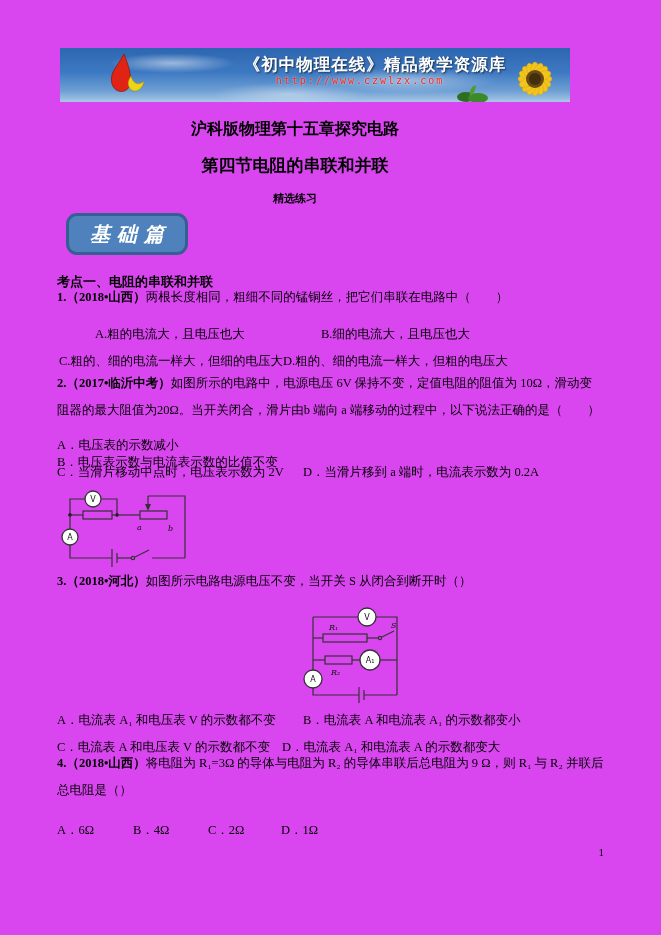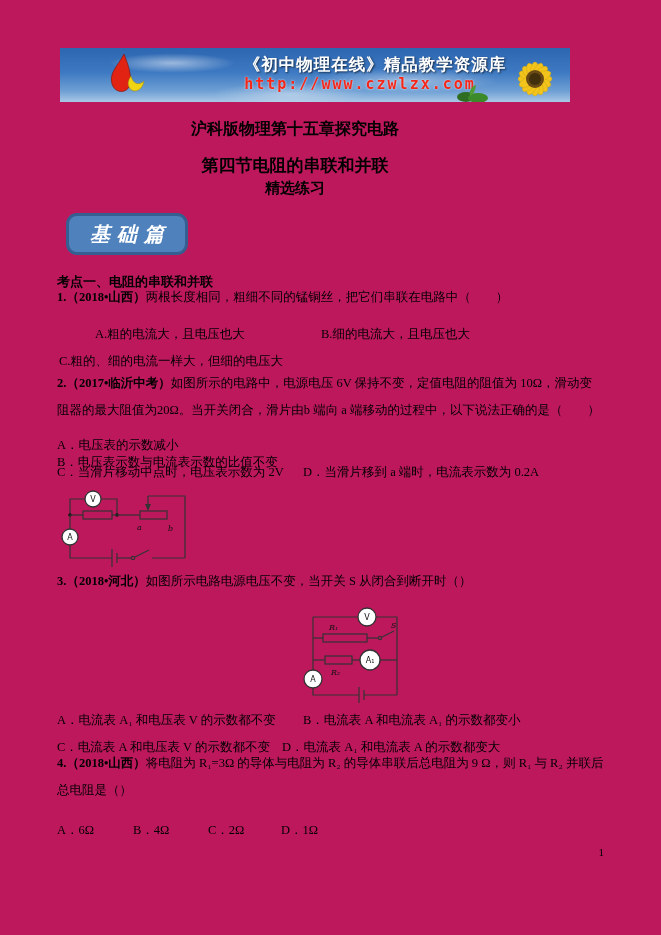--- a/index.html
+++ b/index.html
@@ -1,47 +1,47 @@
 <!DOCTYPE html>
 <html><head>
 <meta charset="utf-8">
 <style>
   html,body{margin:0;padding:0;background:#888;}
   .page{
-    position:relative;width:661px;height:935px;margin:0 auto;background:#be185d;
+    position:relative;width:661px;height:935px;margin:0 auto;background:#d946ef;
     font-family:"Liberation Serif","DejaVu Serif",serif;color:#000;overflow:hidden;
   }
   
   .banner{
     position:absolute;left:60px;top:48px;width:510px;height:54px;overflow:hidden;
     background:
       radial-gradient(ellipse 90px 14px at 22% 28%, rgba(255,255,255,.50), transparent 70%),
       radial-gradient(ellipse 130px 18px at 68% 60%, rgba(255,255,255,.42), transparent 70%),
       radial-gradient(ellipse 110px 16px at 45% 85%, rgba(255,255,255,.38), transparent 70%),
       linear-gradient(180deg,#2d66b0 0%,#3d79c2 45%,#6fa0d4 80%,#a9c8e6 100%);
   }
   .banner-title{
     position:absolute;left:150px;top:6px;width:330px;text-align:center;
     color:#fff;font-weight:bold;font-size:16.5px;letter-spacing:1px;
     text-shadow:1px 1px 2px rgba(0,0,0,.65);white-space:nowrap;
   }
   .banner-url{
     position:absolute;left:150px;top:27px;width:300px;text-align:center;
-    color:#f5261a;font-weight:bold;font-size:15px;letter-spacing:2px;
+    color:#f5261a;font-weight:normal;font-size:10px;letter-spacing:2px;
     font-family:"DejaVu Sans Mono","Liberation Mono",monospace;
     text-shadow:0 0 2px rgba(255,255,255,.8);white-space:nowrap;
   }
   .banner-logo{position:absolute;left:42px;top:4px;}
   .banner-sunflower{position:absolute;right:6px;top:6px;}
   .banner-plant{position:absolute;right:80px;bottom:0;}
   
   .doc-title{position:absolute;left:0;width:590px;text-align:center;font-weight:bold;}
   .t1{top:119px;font-size:16px;}
   .t2{top:154px;font-size:17px;}
-  .t3{top:179px;font-size:15px;}
+  .t3{top:191px;font-size:11px;}
   
   .badge{
     position:absolute;left:66px;top:213px;width:122px;height:42px;
     background:#4f81bd;border:3px solid #365f91;border-radius:11px;
     color:#fff;font-size:20px;font-weight:bold;font-style:italic;
     display:flex;align-items:center;justify-content:center;letter-spacing:7px;
     padding-left:7px;box-sizing:border-box;
   }
   
   .abs{position:absolute;left:57px;width:547px;}
@@ -110,20 +110,21 @@
 
   <p class="abs stem" style="top:284px;margin:0;">
     <span class="qnum">1.（2018•山西）</span><span>两根长度相同，粗细不同的锰铜丝，把它们串联在电路中（　　）</span>
   </p>
   <div class="abs optrow" style="top:326px;margin-left:38px;">
     <span class="opt w226">A.粗的电流大，且电压也大</span>
     <span class="opt">B.细的电流大，且电压也大</span>
   </div>
   <div class="abs optrow" style="top:353px;text-align:right;">
     <span class="opt w226">C.粗的、细的电流一样大，但细的电压大</span>
+    <span class="opt">D.粗的、细的电流一样大，但粗的电压大</span>
   </div>
 
   <p class="abs stem" style="top:370px;margin:0;">
     <span class="qnum">2.（2017•临沂中考）</span><span>如图所示的电路中，电源电压 6V 保持不变，定值电阻的阻值为 10Ω，滑动变阻器的最大阻值为20Ω。当开关闭合，滑片由b 端向 a 端移动的过程中，以下说法正确的是（　　）</span>
   </p>
   <div class="abs optrow" style="top:437px;flex-direction:column;">
     <span class="opt w246">A．电压表的示数减小</span>
     <span class="opt">B．电压表示数与电流表示数的比值不变</span>
   </div>
   <div class="abs optrow" style="top:464px;">

